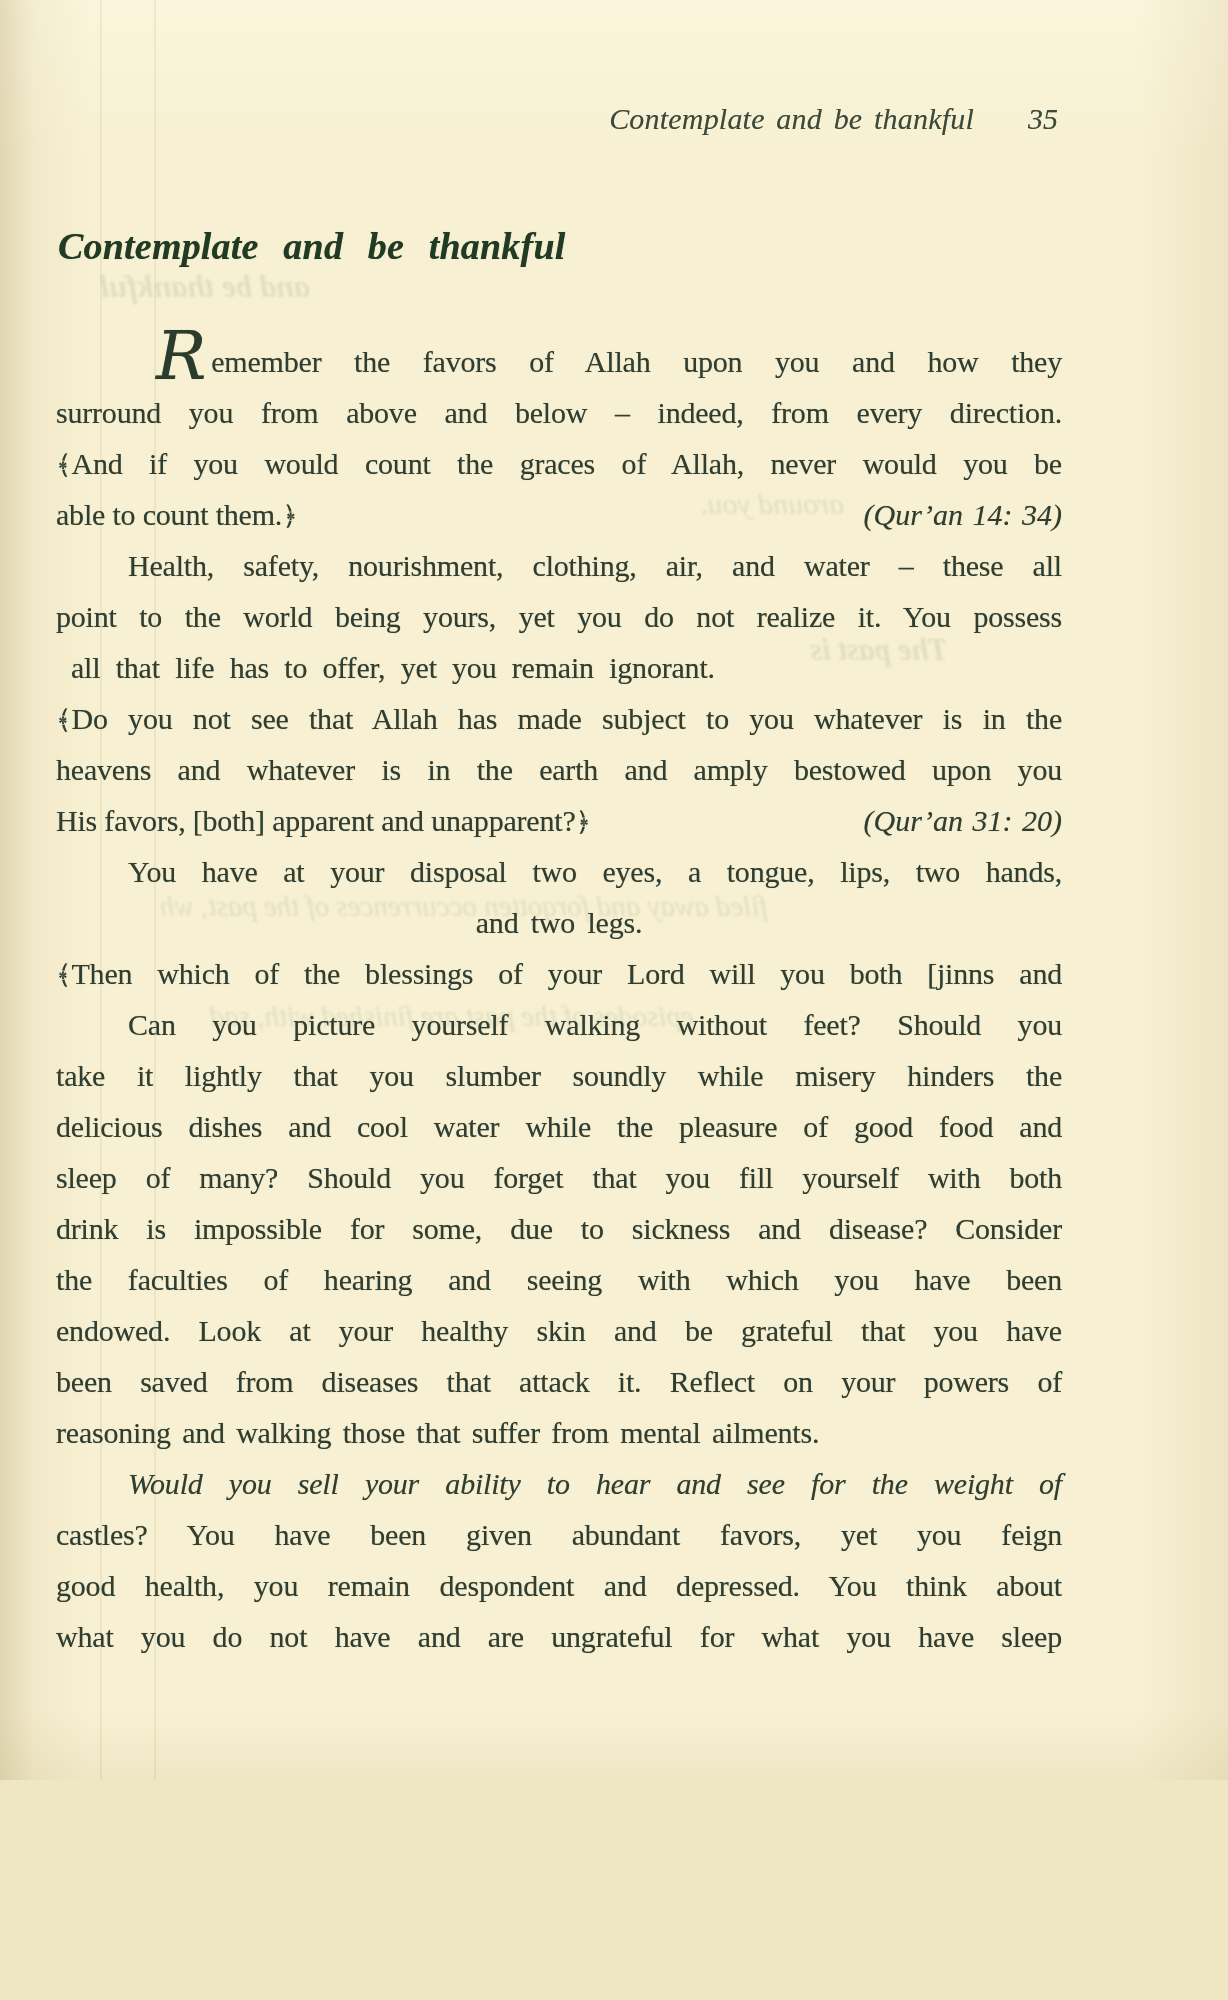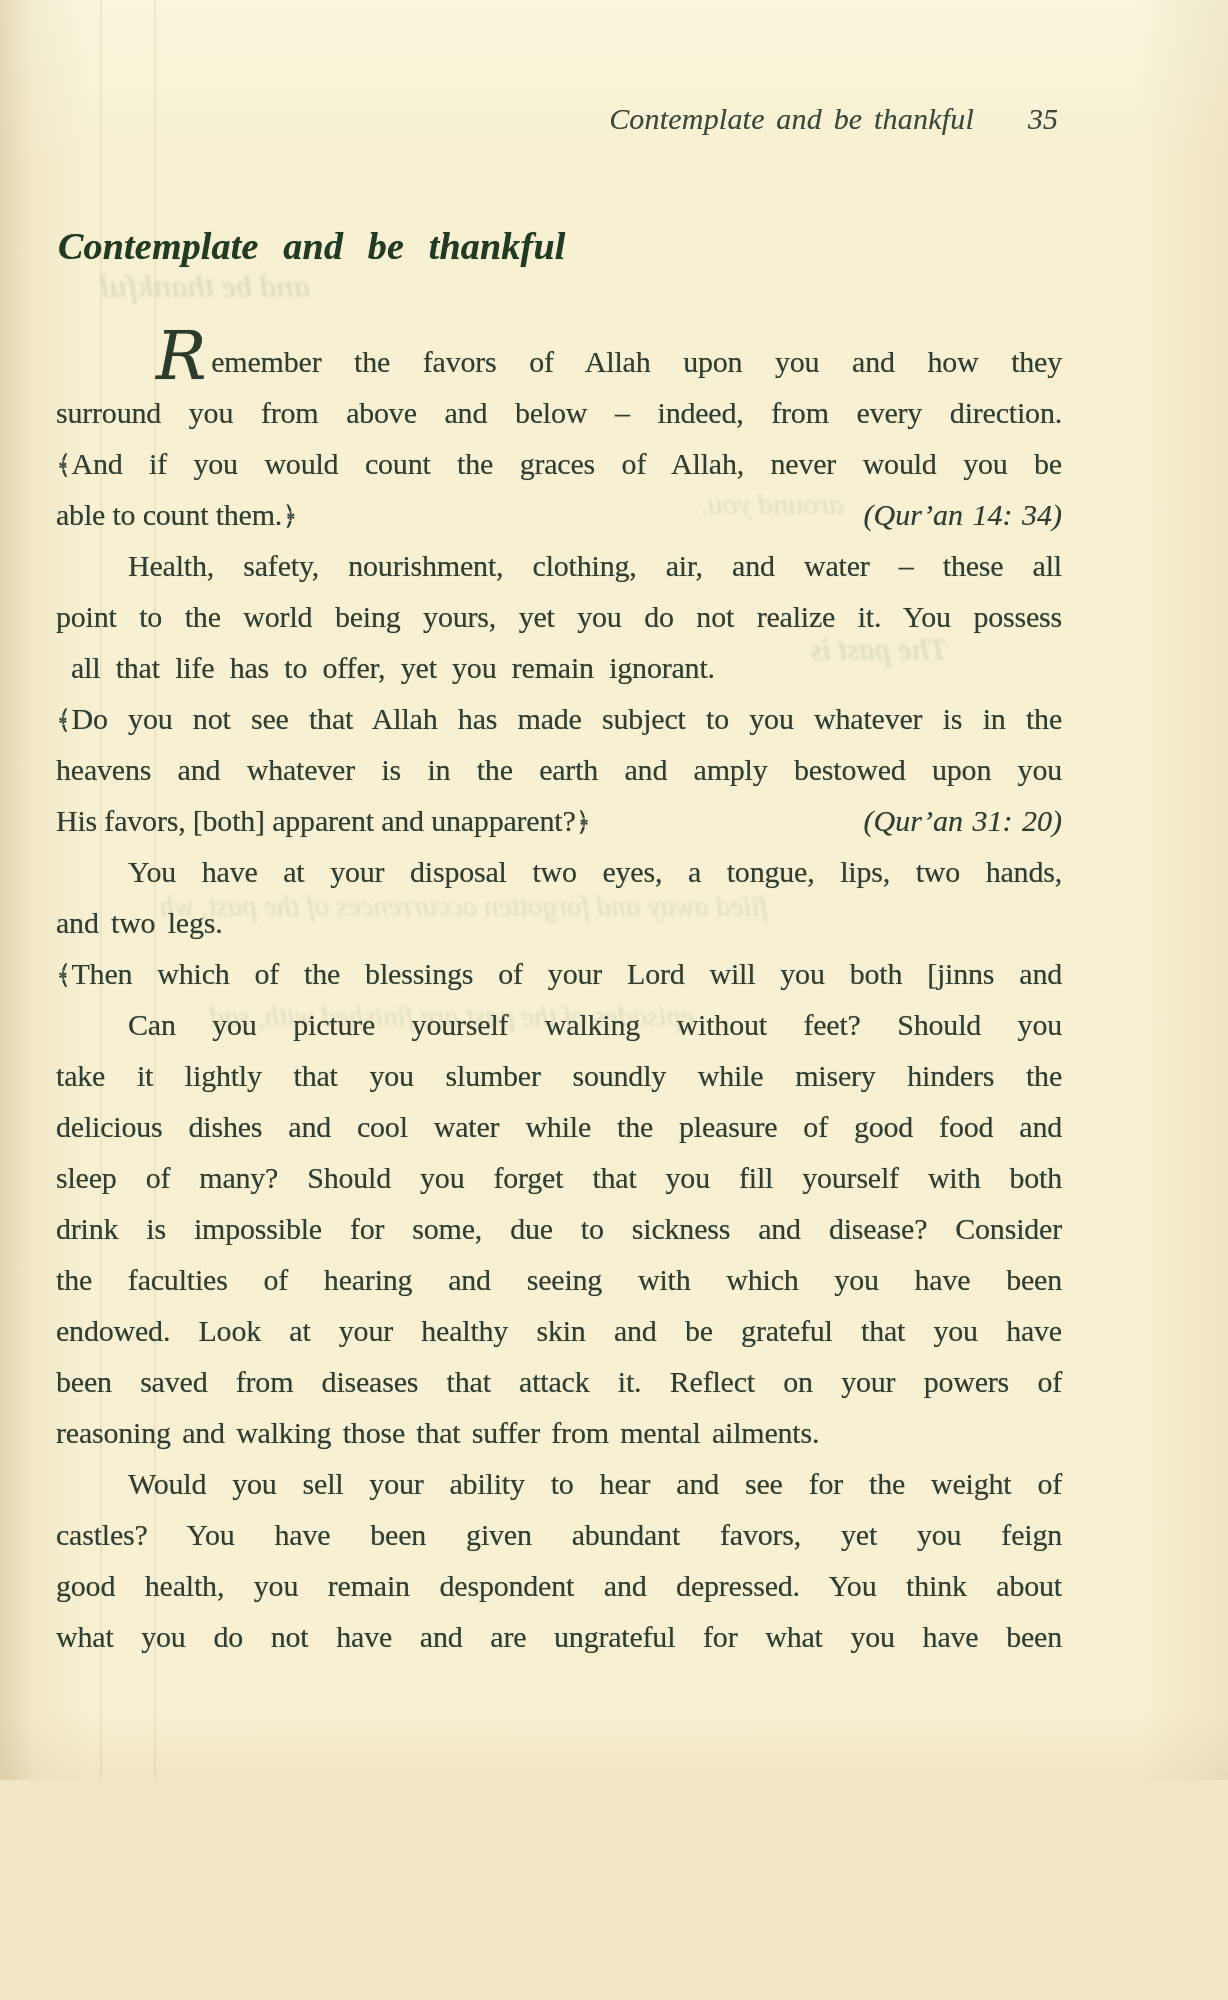--- a/index.html
+++ b/index.html
@@ -86,29 +86,29 @@
       <div class="line jl"><span>surround you from above and below – indeed, from every direction.</span></div>
       <div class="line jl"><span class="orn">﴾</span><span>And if you would count the graces of Allah, never would you be</span></div>
       <div class="line"><span>able to count them.</span><span class="orn">﴿</span><span class="attr">(Qur’an 14: 34)</span></div>
       <div class="line jl" style="padding-left: 72px;"><span>Health, safety, nourishment, clothing, air, and water – these all</span></div>
       <div class="line jl"><span>point to the world being yours, yet you do not realize it. You possess</span></div>
       <div class="line" style="word-spacing: 8px; margin-left: 15px;"><span>all that life has to offer, yet you remain ignorant.</span></div>
       <div class="line jl"><span class="orn">﴾</span><span>Do you not see that Allah has made subject to you whatever is in the</span></div>
       <div class="line jl"><span>heavens and whatever is in the earth and amply bestowed upon you</span></div>
       <div class="line"><span>His favors, [both] apparent and unapparent?</span><span class="orn">﴿</span><span class="attr">(Qur’an 31: 20)</span></div>
       <div class="line jl" style="padding-left: 72px;"><span>You have at your disposal two eyes, a tongue, lips, two hands,</span></div>
-      <div class="line" style="word-spacing: 5px;"><span>and two legs.</span></div>
+      <div class="line" style="word-spacing: 5px; text-align: center;"><span>and two legs.</span></div>
       <div class="line jl"><span class="orn">﴾</span><span>Then which of the blessings of your Lord will you both [jinns and</span></div>
       <div class="line jl" style="padding-left: 72px;"><span>Can you picture yourself walking without feet? Should you</span></div>
       <div class="line jl"><span>take it lightly that you slumber soundly while misery hinders the</span></div>
       <div class="line jl"><span>delicious dishes and cool water while the pleasure of good food and</span></div>
       <div class="line jl"><span>sleep of many? Should you forget that you fill yourself with both</span></div>
       <div class="line jl"><span>drink is impossible for some, due to sickness and disease? Consider</span></div>
       <div class="line jl"><span>the faculties of hearing and seeing with which you have been</span></div>
       <div class="line jl"><span>endowed. Look at your healthy skin and be grateful that you have</span></div>
       <div class="line jl"><span>been saved from diseases that attack it. Reflect on your powers of</span></div>
       <div class="line" style="word-spacing: 4px;"><span>reasoning and walking those that suffer from mental ailments.</span></div>
-      <div class="line jl" style="padding-left: 72px;"><span>Would you sell your ability to hear and see for the weight of</span></div>
+      <div class="line jl" style="padding-left: 72px; font-style: italic;"><span>Would you sell your ability to hear and see for the weight of</span></div>
       <div class="line jl"><span>castles? You have been given abundant favors, yet you feign</span></div>
       <div class="line jl"><span>good health, you remain despondent and depressed. You think about</span></div>
-      <div class="line jl"><span>what you do not have and are ungrateful for what you have been</span></div>
+      <div class="line jl"><span>what you do not have and are ungrateful for what you have sleep</span></div>
     </div>
 </div>
 
 </body></html>

